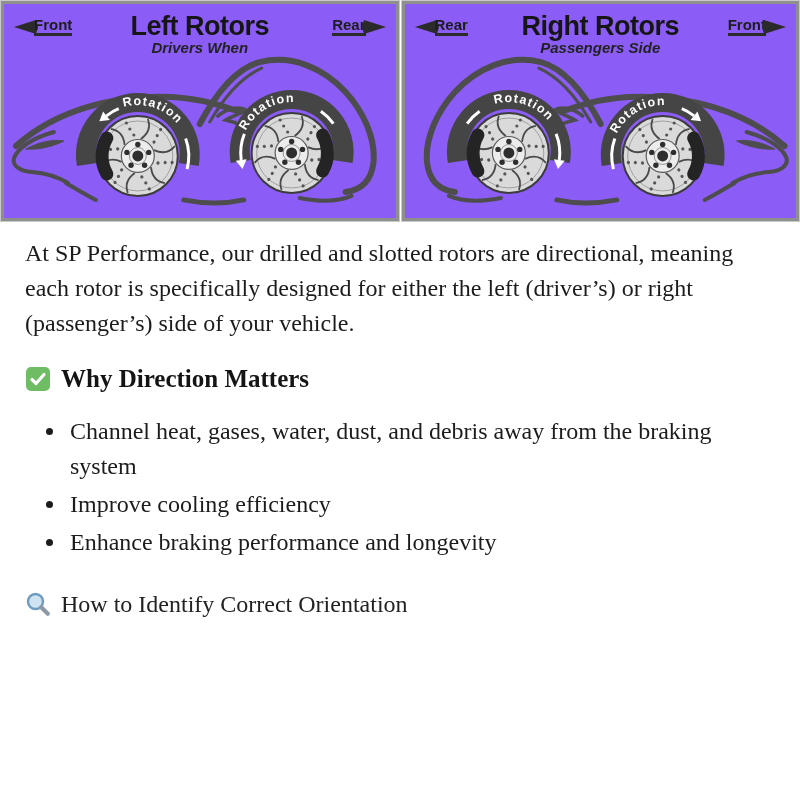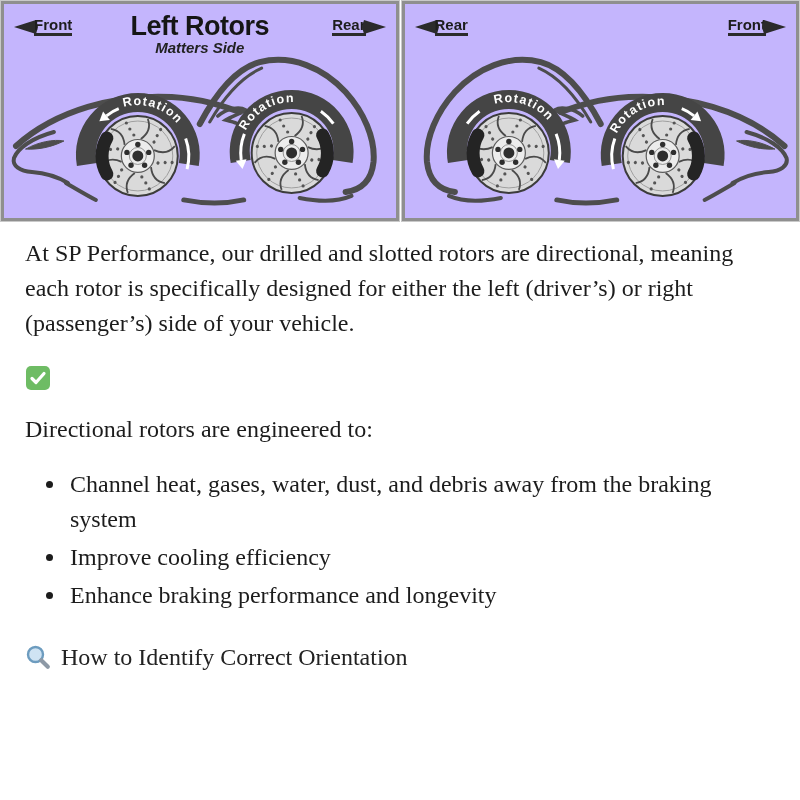--- a/index.html
+++ b/index.html
@@ -9,21 +9,21 @@
   *{box-sizing:border-box}
   html,body{margin:0;padding:0}
   body{
     width:800px;height:800px;background:#ffffff;color:var(--text);
     font-family:"Liberation Serif", serif; overflow:hidden;
   }
   
   .diagram{display:flex;gap:3px;padding:1px;background:#fff}
   .panel{
     flex:1;height:220px;border:3px solid var(--panel_border);
-    outline:1px solid #c9c9c9; background:#c4b5fd; overflow:hidden;
+    outline:1px solid #c9c9c9; background:#8b5cf6; overflow:hidden;
   }
   .panel-header{
     display:flex;justify-content:space-between;align-items:flex-start;
     padding:8px 10px 0 10px;font-family:"Liberation Sans", sans-serif;height:50px;
   }
   .titles{flex:1;text-align:center;line-height:1.05}
   .panel-title{font-size:27px;font-weight:bold;letter-spacing:-0.5px;color:#161616}
   .panel-sub{font-size:15px;font-weight:bold;font-style:italic;color:#222}
   .dir{display:flex;align-items:center;margin-top:5px;width:86px}
   .dir.right{justify-content:flex-end}
@@ -154,21 +154,21 @@
   <div class="panel">
     <div class="panel-header">
       <div class="dir left">
         <svg width="24" height="16" viewBox="0 0 24 16">
           <polygon points="0,8 22,1 24,8 22,15" fill="#2b2b2b"></polygon>
         </svg>
         <span class="lbl">Front</span>
       </div>
       <div class="titles">
         <div class="panel-title">Left Rotors</div>
-        <div class="panel-sub">Matters Side</div>
+        <div class="panel-sub">Drivers When</div>
       </div>
       <div class="dir right">
         <span class="lbl">Rear</span>
         <svg width="24" height="16" viewBox="0 0 24 16">
           <polygon points="24,8 2,1 0,8 2,15" fill="#2b2b2b"></polygon>
         </svg>
       </div>
     </div>
     <svg class="car-svg" viewBox="0 0 392 164">
       <use href="#car-body"></use>
@@ -189,20 +189,24 @@
     </svg>
   </div>
 
   <div class="panel">
     <div class="panel-header">
       <div class="dir left">
         <svg width="24" height="16" viewBox="0 0 24 16">
           <polygon points="0,8 22,1 24,8 22,15" fill="#2b2b2b"></polygon>
         </svg>
         <span class="lbl">Rear</span>
+      </div>
+      <div class="titles">
+        <div class="panel-title">Right Rotors</div>
+        <div class="panel-sub">Passengers Side</div>
       </div>
       <div class="dir right">
         <span class="lbl">Front</span>
         <svg width="24" height="16" viewBox="0 0 24 16">
           <polygon points="24,8 2,1 0,8 2,15" fill="#2b2b2b"></polygon>
         </svg>
       </div>
     </div>
     <svg class="car-svg" viewBox="0 0 392 164">
       <g transform="translate(392,0) scale(-1,1)">
@@ -228,23 +232,23 @@
 
 <div class="article">
 
   <p class="intro">At SP Performance, our drilled and slotted rotors are directional, meaning each rotor is specifically designed for either the left (driver’s) or right (passenger’s) side of your vehicle.</p>
 
   <div class="h1">
     <svg class="emoji" width="26" height="26" viewBox="0 0 26 26">
       <rect x="1" y="1" width="24" height="24" rx="5" fill="var(--check_green)"></rect>
       <polyline points="7,13.5 11,17.5 19,8.5" fill="none" stroke="#fff" stroke-width="3.2" stroke-linecap="round" stroke-linejoin="round"></polyline>
     </svg>
-  </div>
-
-  <p class="lead">Directional rotors are engineered to:</p>
+    <span>Why Direction Matters</span>
+  </div>
+
 
   <ul>
     <li>Channel heat, gases, water, dust, and debris away from the braking system</li>
     <li>Improve cooling efficiency</li>
     <li>Enhance braking performance and longevity</li>
   </ul>
 
   <div class="h2">
     <svg class="emoji" width="27" height="27" viewBox="0 0 27 27">
       <circle cx="10.5" cy="10.5" r="7.5" fill="var(--lens_blue)" stroke="var(--lens_rim)" stroke-width="2.4"></circle>

